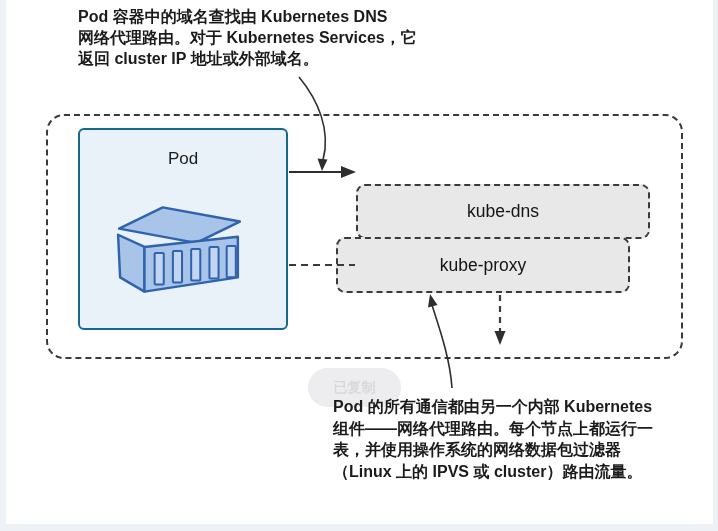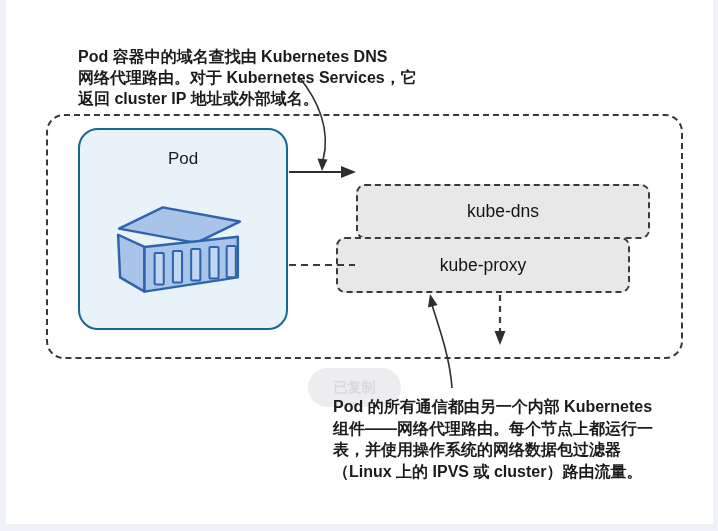--- a/index.html
+++ b/index.html
@@ -8,30 +8,30 @@
     position:relative; width:718px; height:531px; background:#ffffff;
     font-family:"Liberation Sans", sans-serif; overflow:hidden;
     color:var(--text_color);
   }
   .edge { position:absolute; background:var(--edge_strip); }
   .edge-left   { left:0; top:0; width:6px; height:531px; }
   .edge-bottom { left:0; top:524px; width:718px; height:7px; }
   .edge-right  { left:713px; top:0; width:5px; height:531px; }
 
   .note { position:absolute; font-size:16px; font-weight:700; line-height:21px; color:var(--text_color); white-space:nowrap; }
-  .note-top    { left:78px;  top:6px;margin-top:40px; }
+  .note-top    { left:78px;  top:6px; }
   .note-bottom { left:333px; top:396px; line-height:21.5px; }
 
   .outer-box {
     position:absolute; left:46px; top:114px; width:637px; height:245px;
     border:2px dashed var(--dash_color); border-radius:18px; background:transparent;
   }
   .pod-box {
     position:absolute; left:78px; top:128px; width:210px; height:202px;
-    background:var(--pod_fill); border:2px solid var(--pod_border); border-radius:20px;
+    background:var(--pod_fill); border:2px solid var(--pod_border); border-radius:6px;
   }
   .pod-label { text-align:center; margin-top:19px; font-size:17px; font-weight:400; color:#1c1c1c; }
   .container-icon { position:absolute; left:32px; top:74px; width:136px; height:94px; }
   .c-face { fill:var(--container_fill); stroke:var(--container_stroke); stroke-width:2.4; stroke-linejoin:round; }
   .c-slot { fill:var(--container_slot_fill); stroke:var(--container_stroke); stroke-width:2; }
 
   .node-box {
     position:absolute; display:flex; align-items:center; justify-content:center;
     background:var(--node_fill); border:2px dashed var(--dash_color); border-radius:9px;
     font-size:17.5px; font-weight:400; color:#141414;

